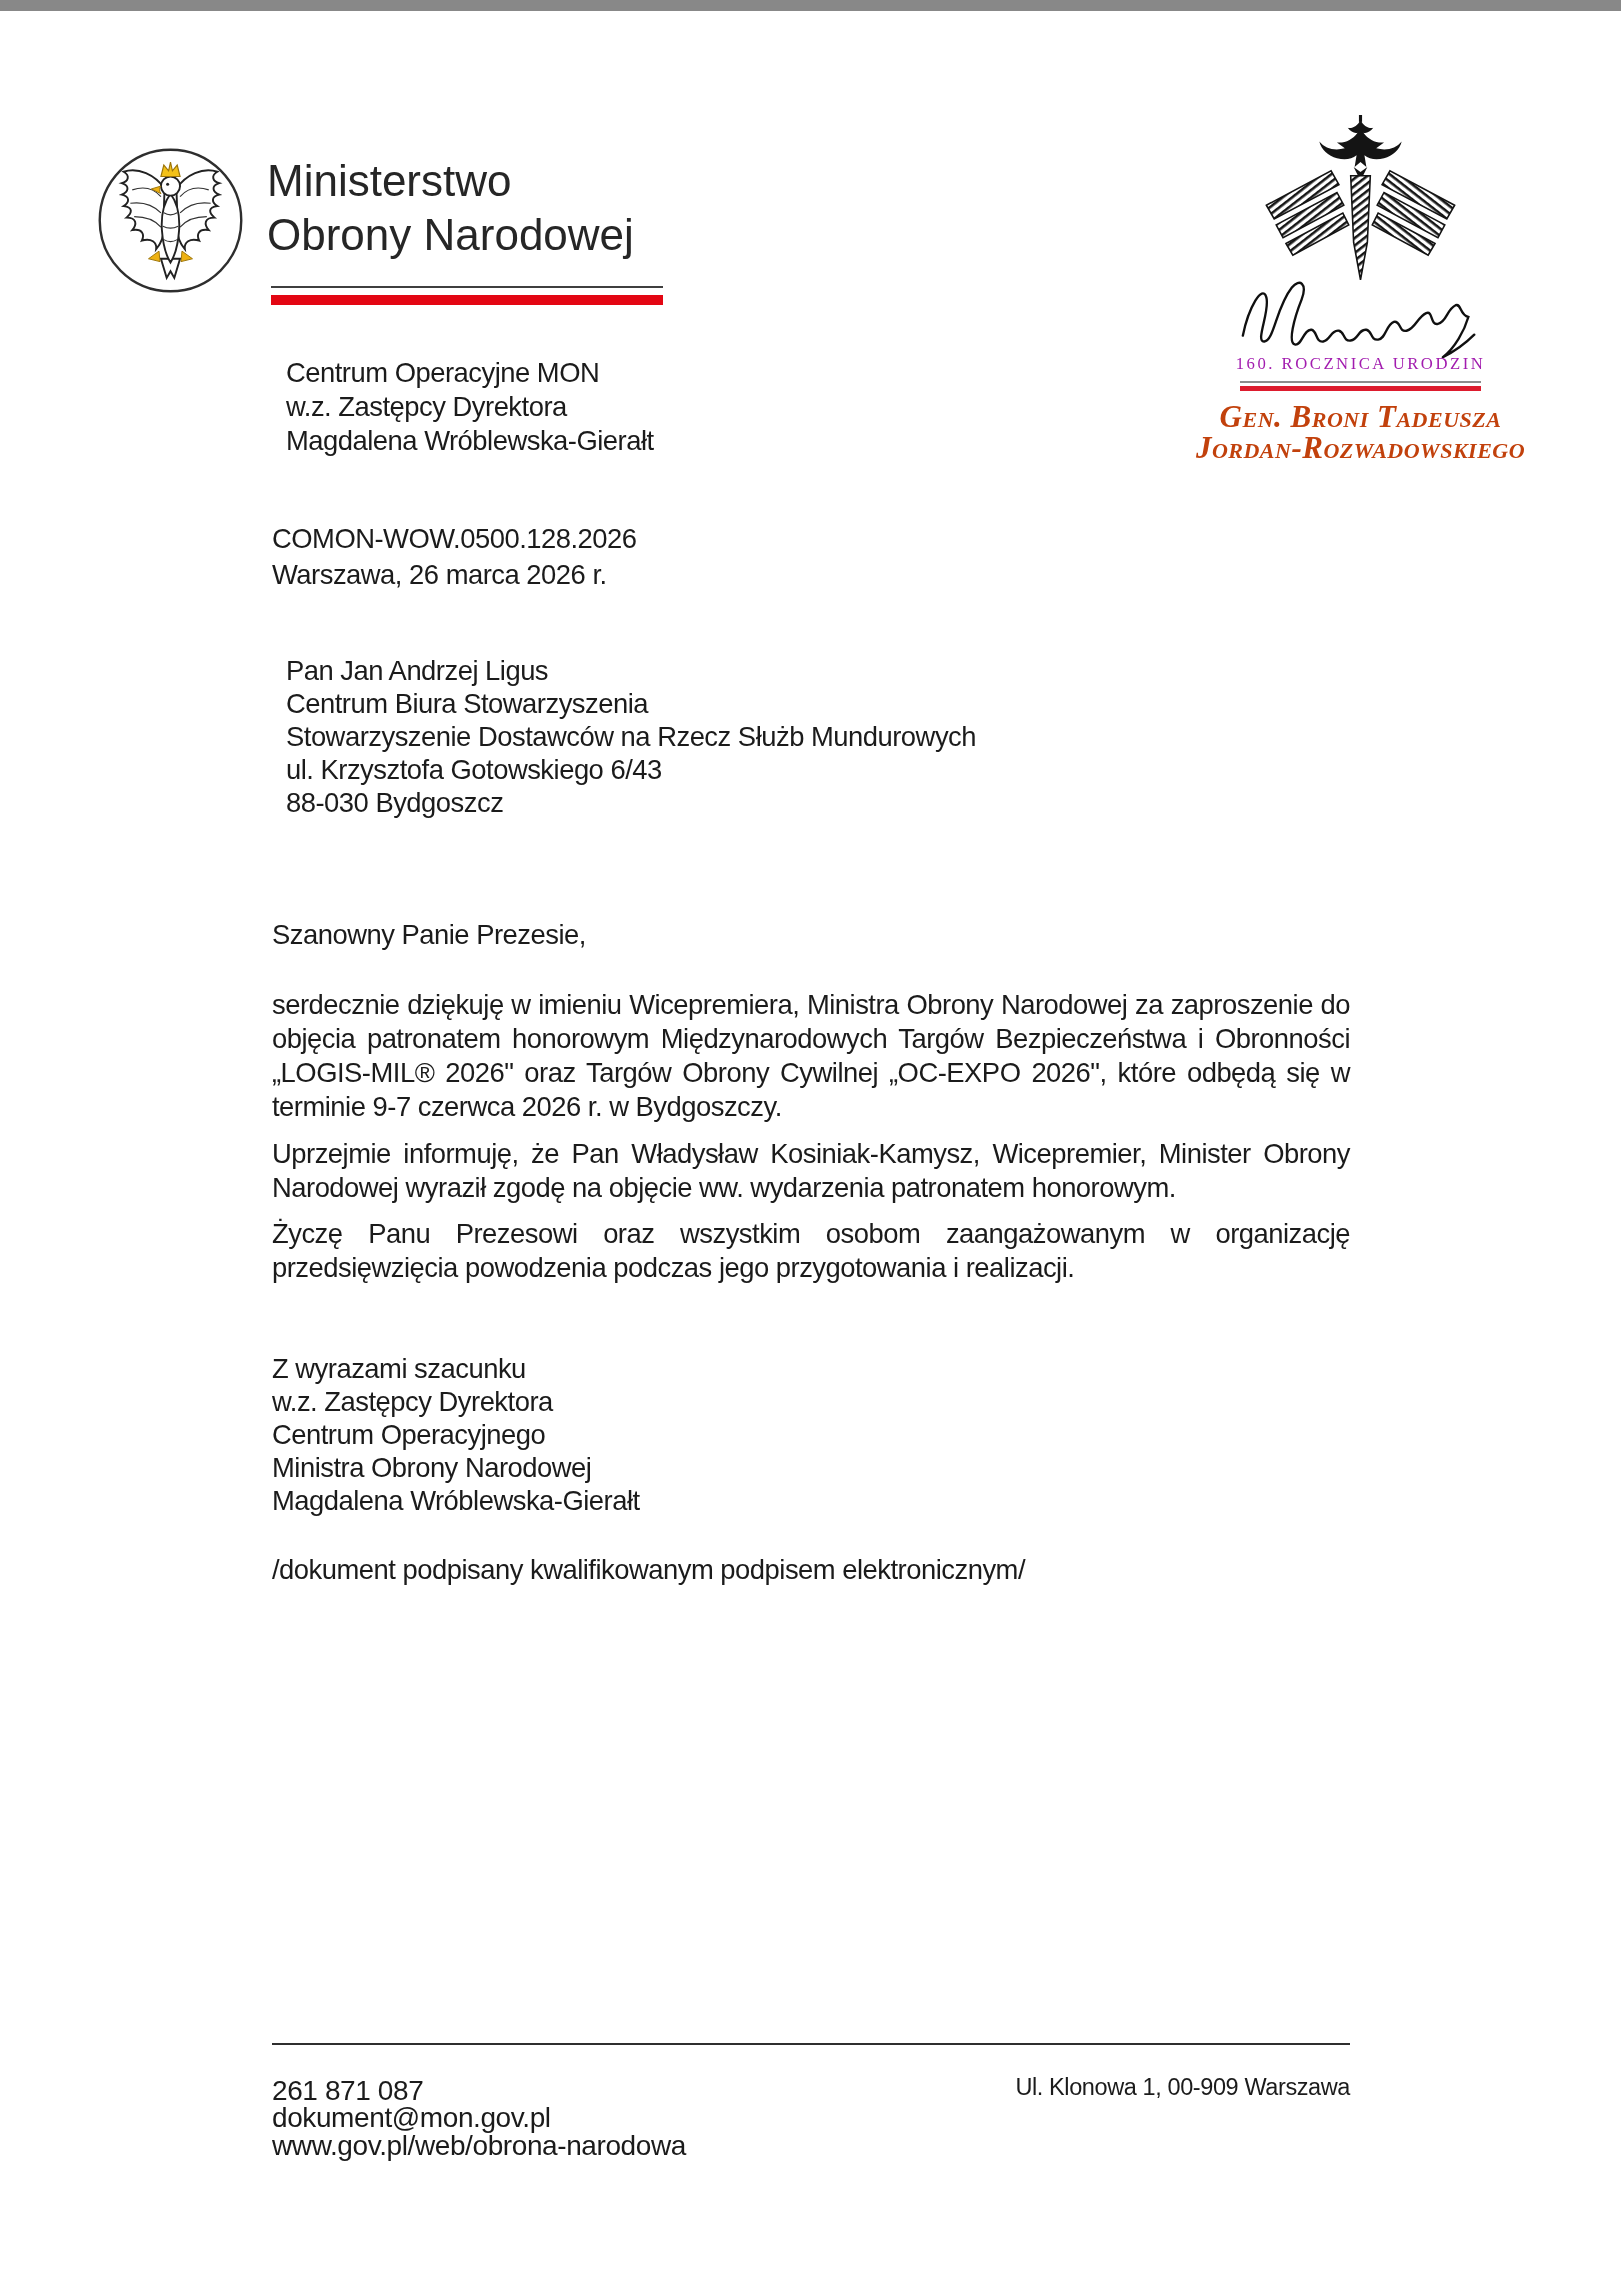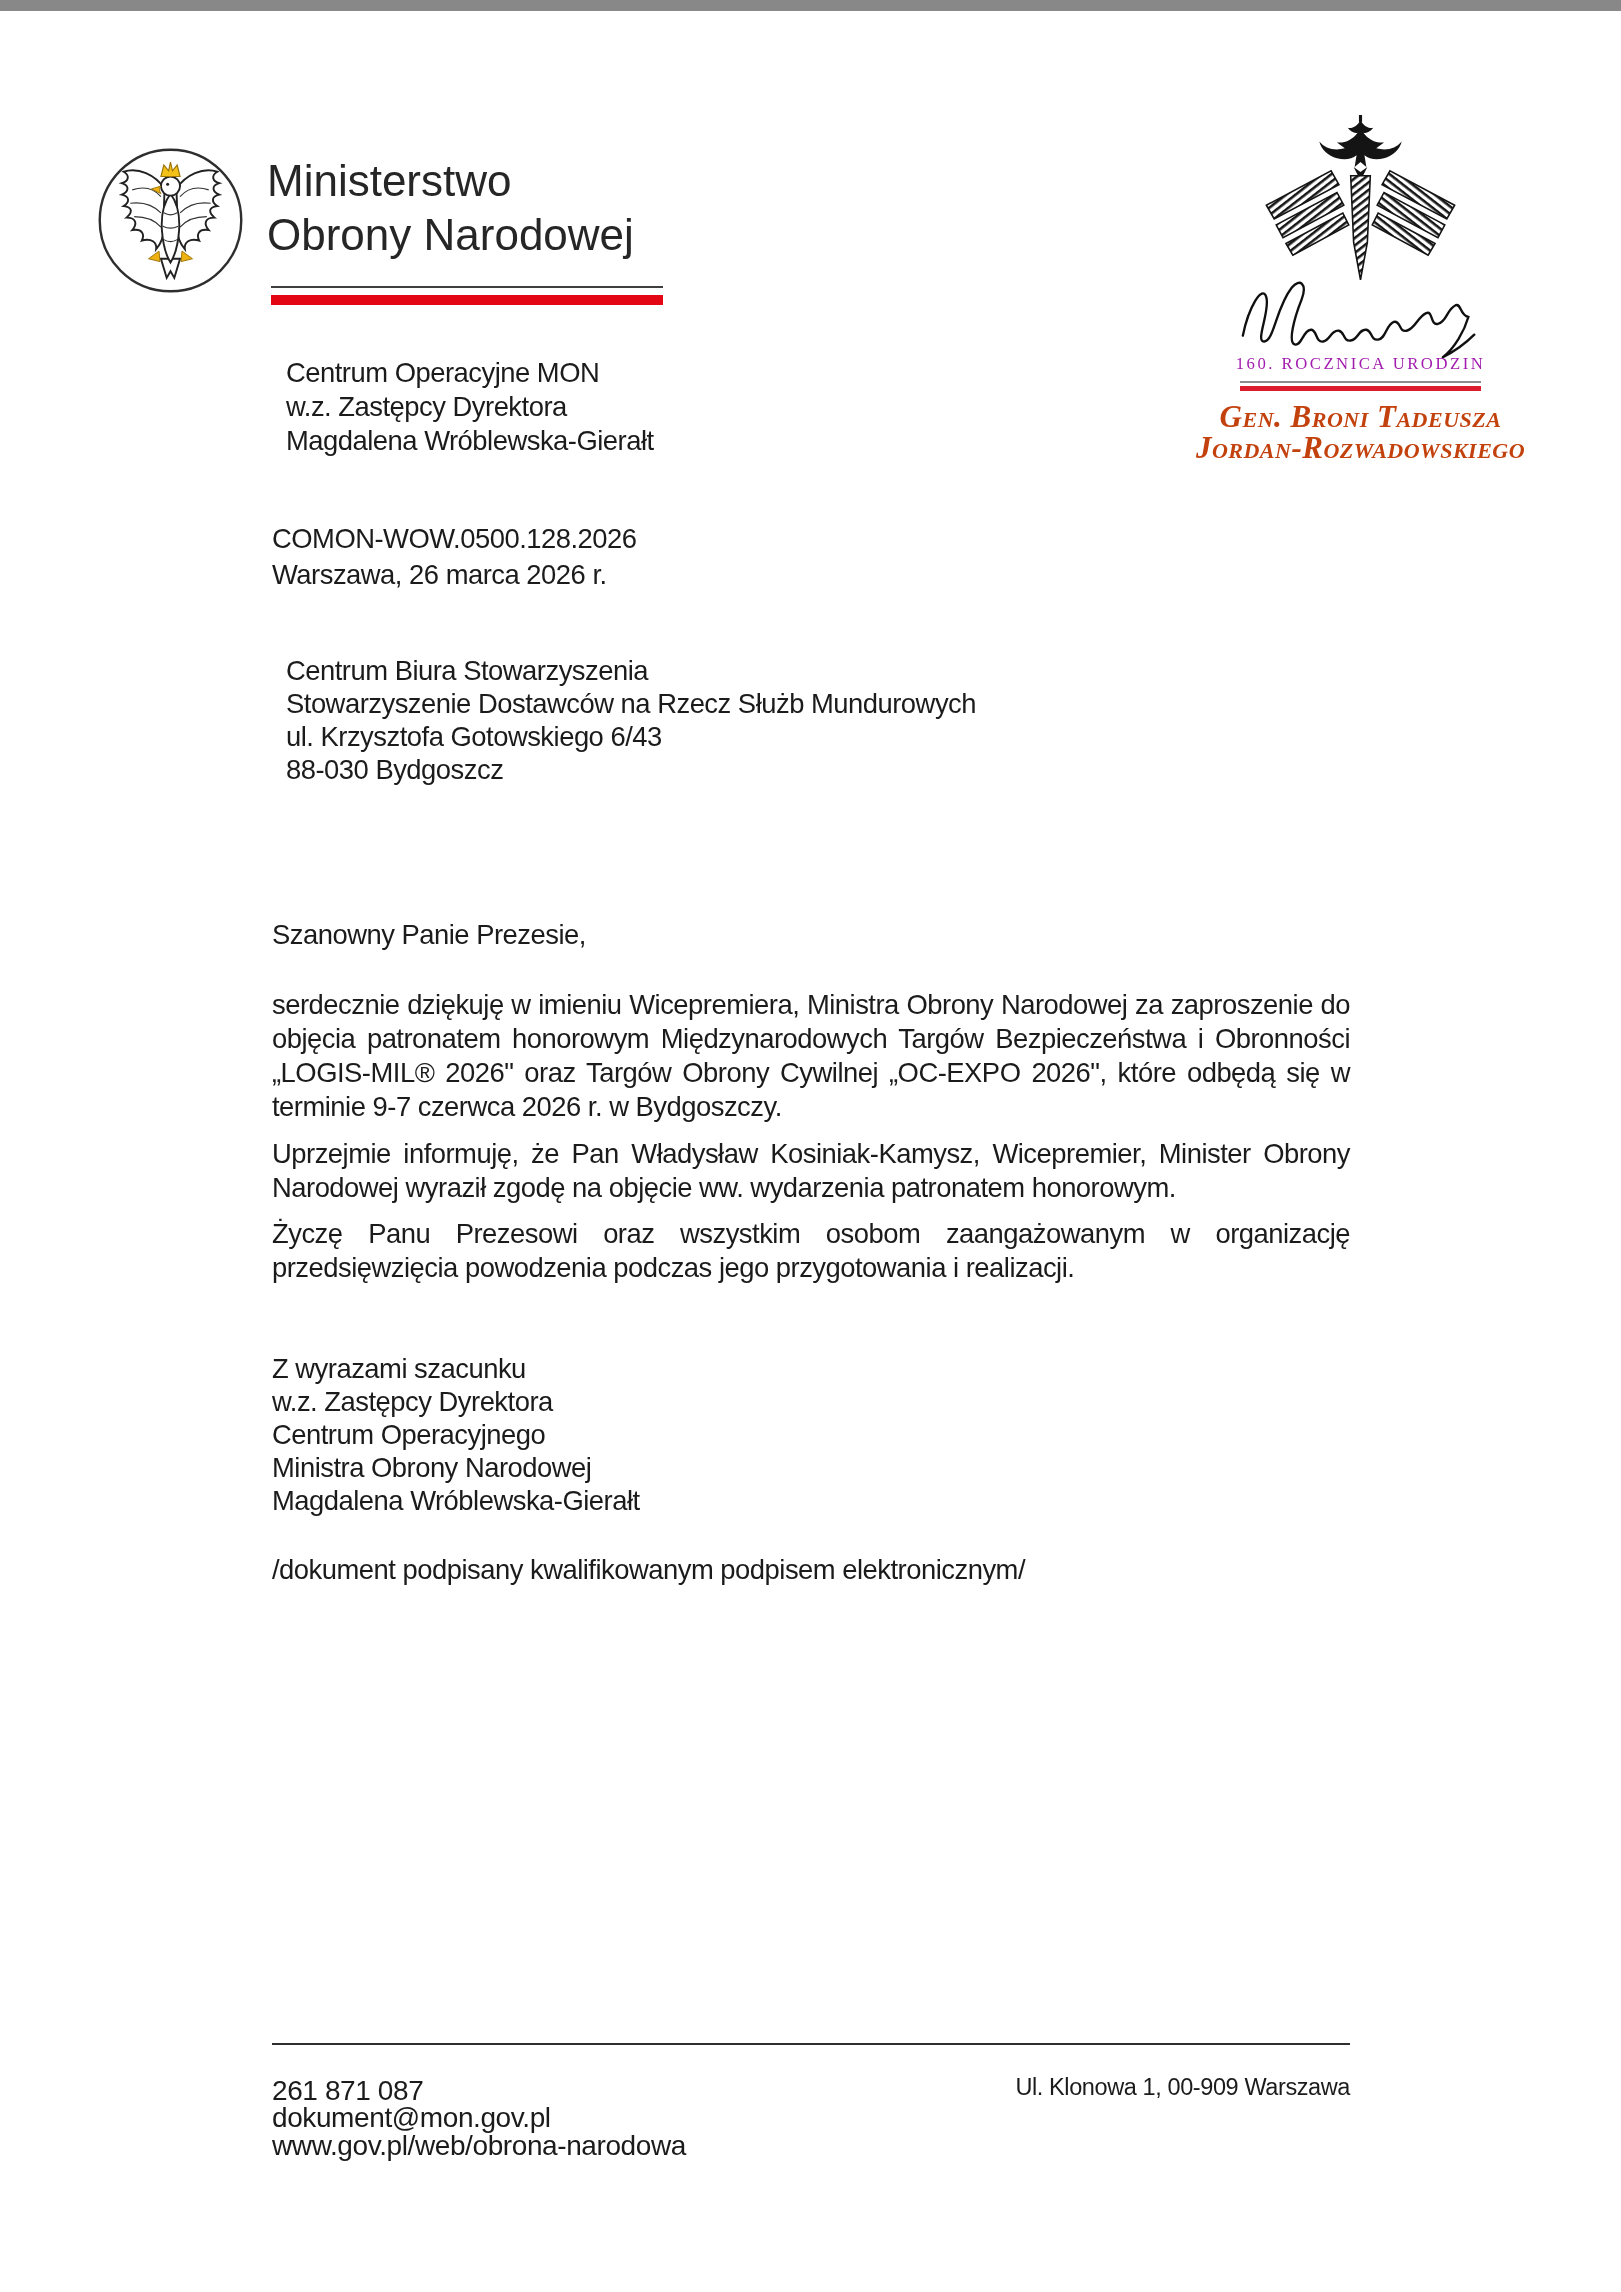--- a/index.html
+++ b/index.html
@@ -140,20 +140,21 @@
     <div>w.z. Zastępcy Dyrektora</div>
     <div>Magdalena Wróblewska-Gierałt</div>
   </div>
 
   <div class="abs txt refblock">
     <div>COMON-WOW.0500.128.2026</div>
     <div>Warszawa, 26 marca 2026 r.</div>
   </div>
 
   <div class="abs txt recipient">
+    <div>Pan Jan Andrzej Ligus</div>
     <div>Centrum Biura Stowarzyszenia</div>
     <div>Stowarzyszenie Dostawców na Rzecz Służb Mundurowych</div>
     <div>ul. Krzysztofa Gotowskiego 6/43</div>
     <div>88-030 Bydgoszcz</div>
   </div>
 
   <div class="abs txt salutation">Szanowny Panie Prezesie,</div>
 
   <div class="abs txt bodytext">
     <p>serdecznie dziękuję w imieniu Wicepremiera, Ministra Obrony Narodowej za zaproszenie do objęcia patronatem honorowym Międzynarodowych Targów Bezpieczeństwa i Obronności „LOGIS-MIL® 2026" oraz Targów Obrony Cywilnej „OC-EXPO 2026", które odbędą się w terminie 9-7 czerwca 2026 r. w Bydgoszczy.</p>

